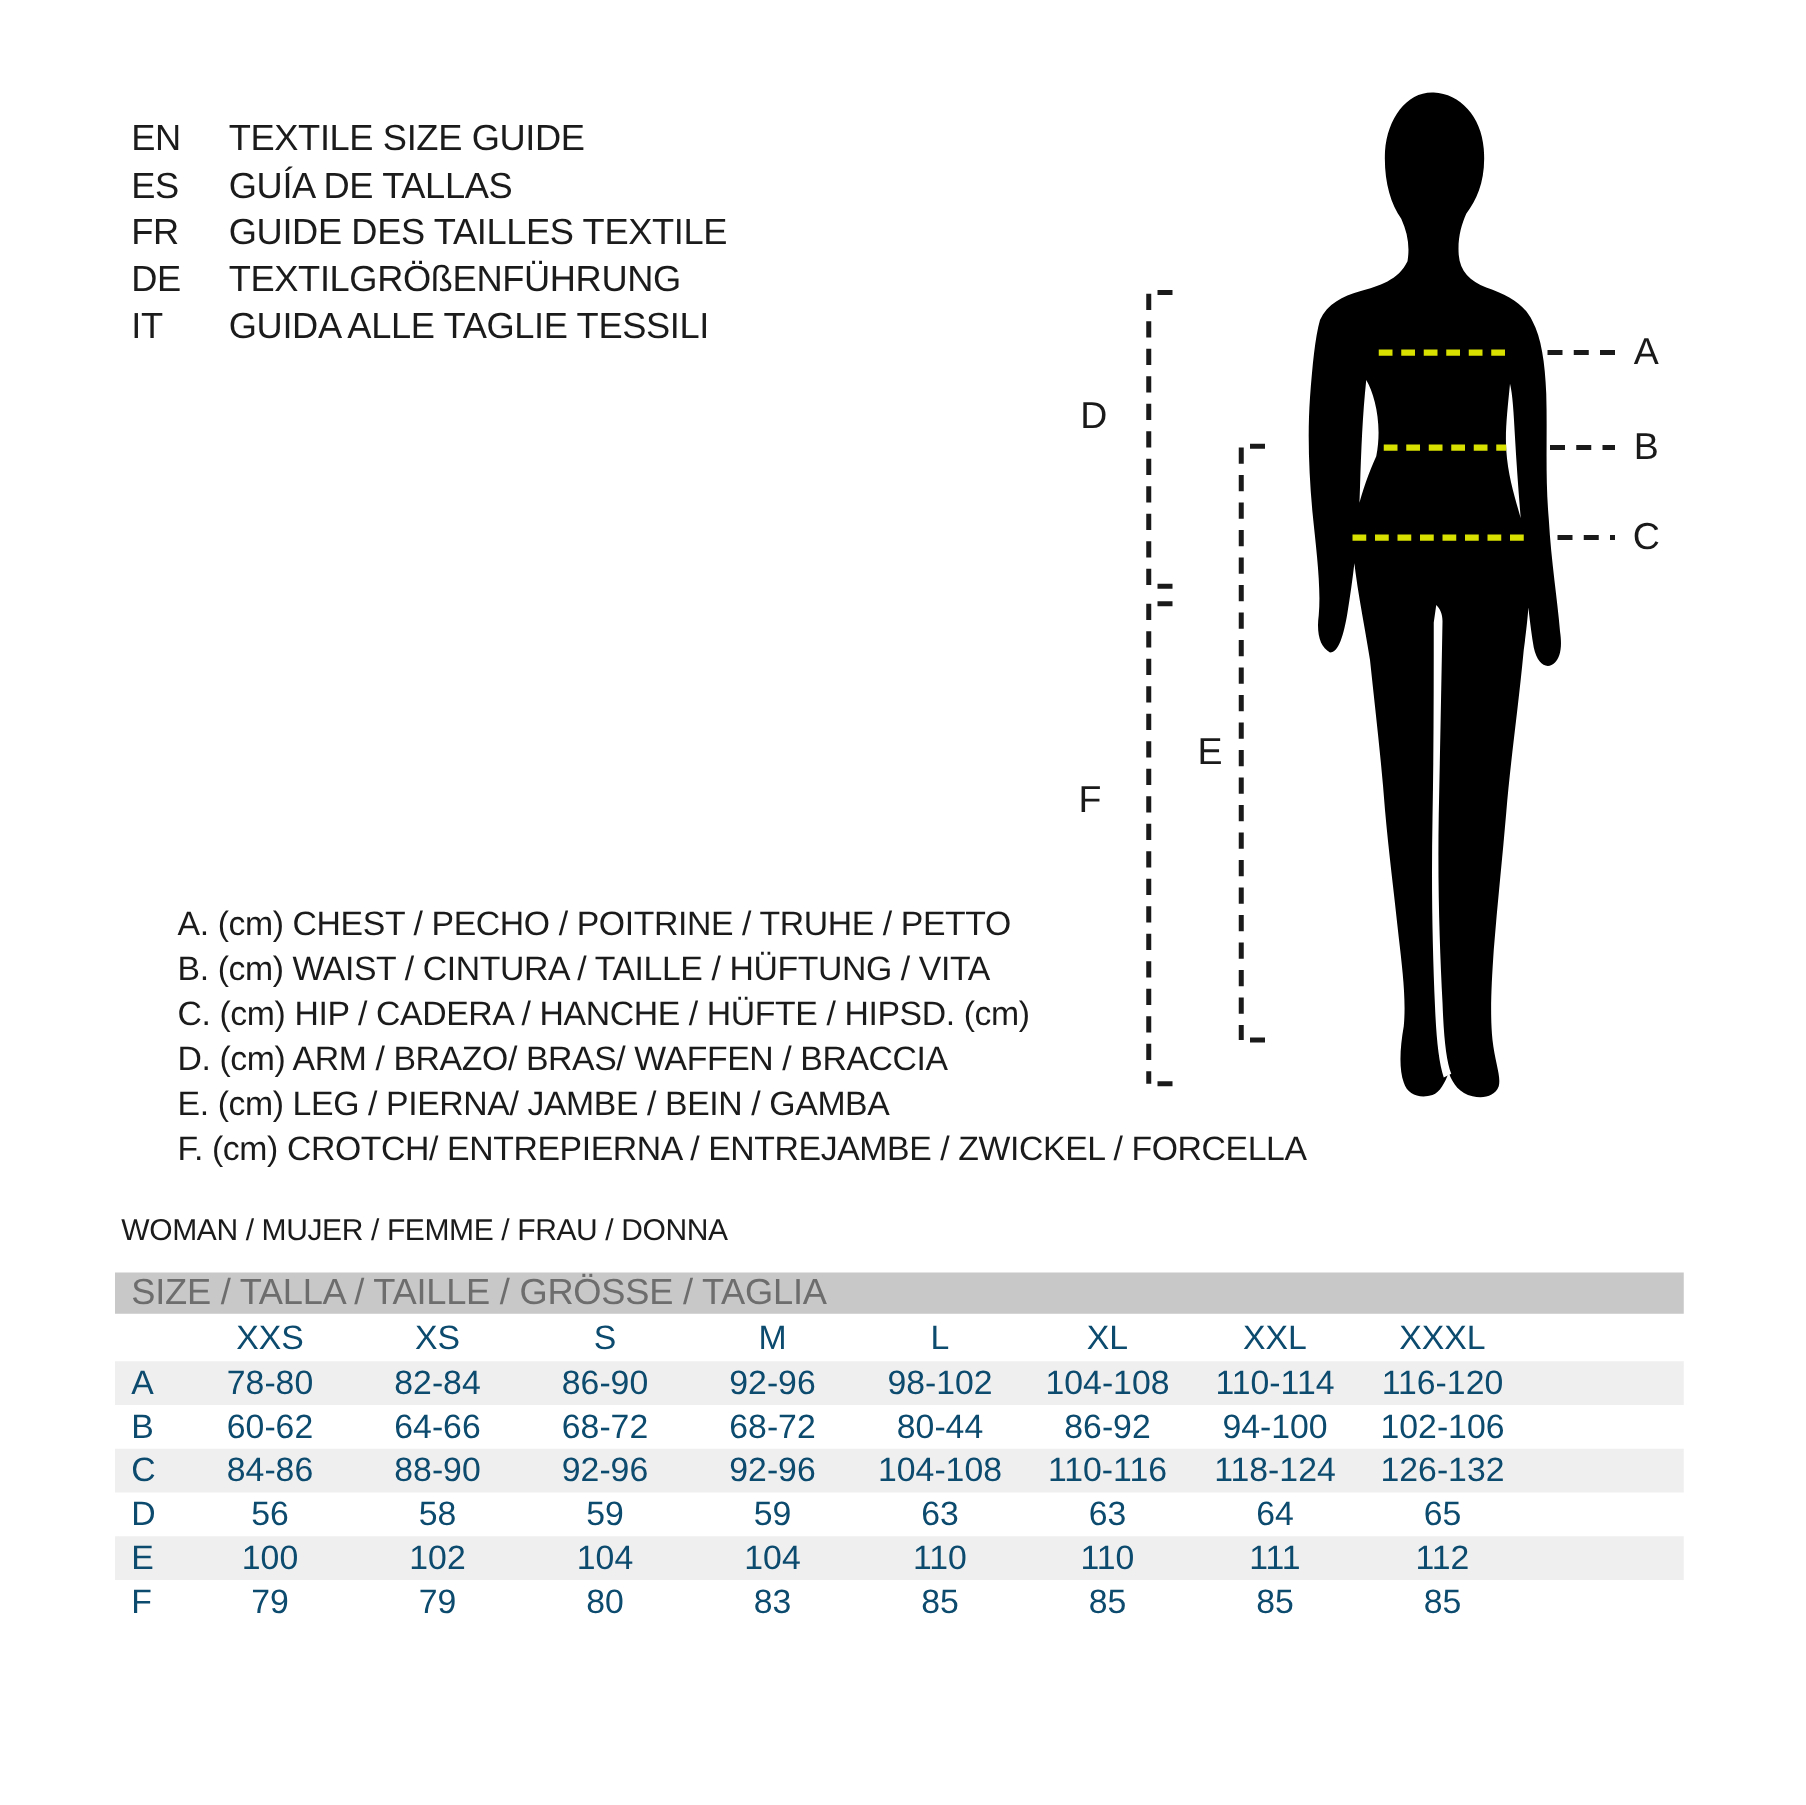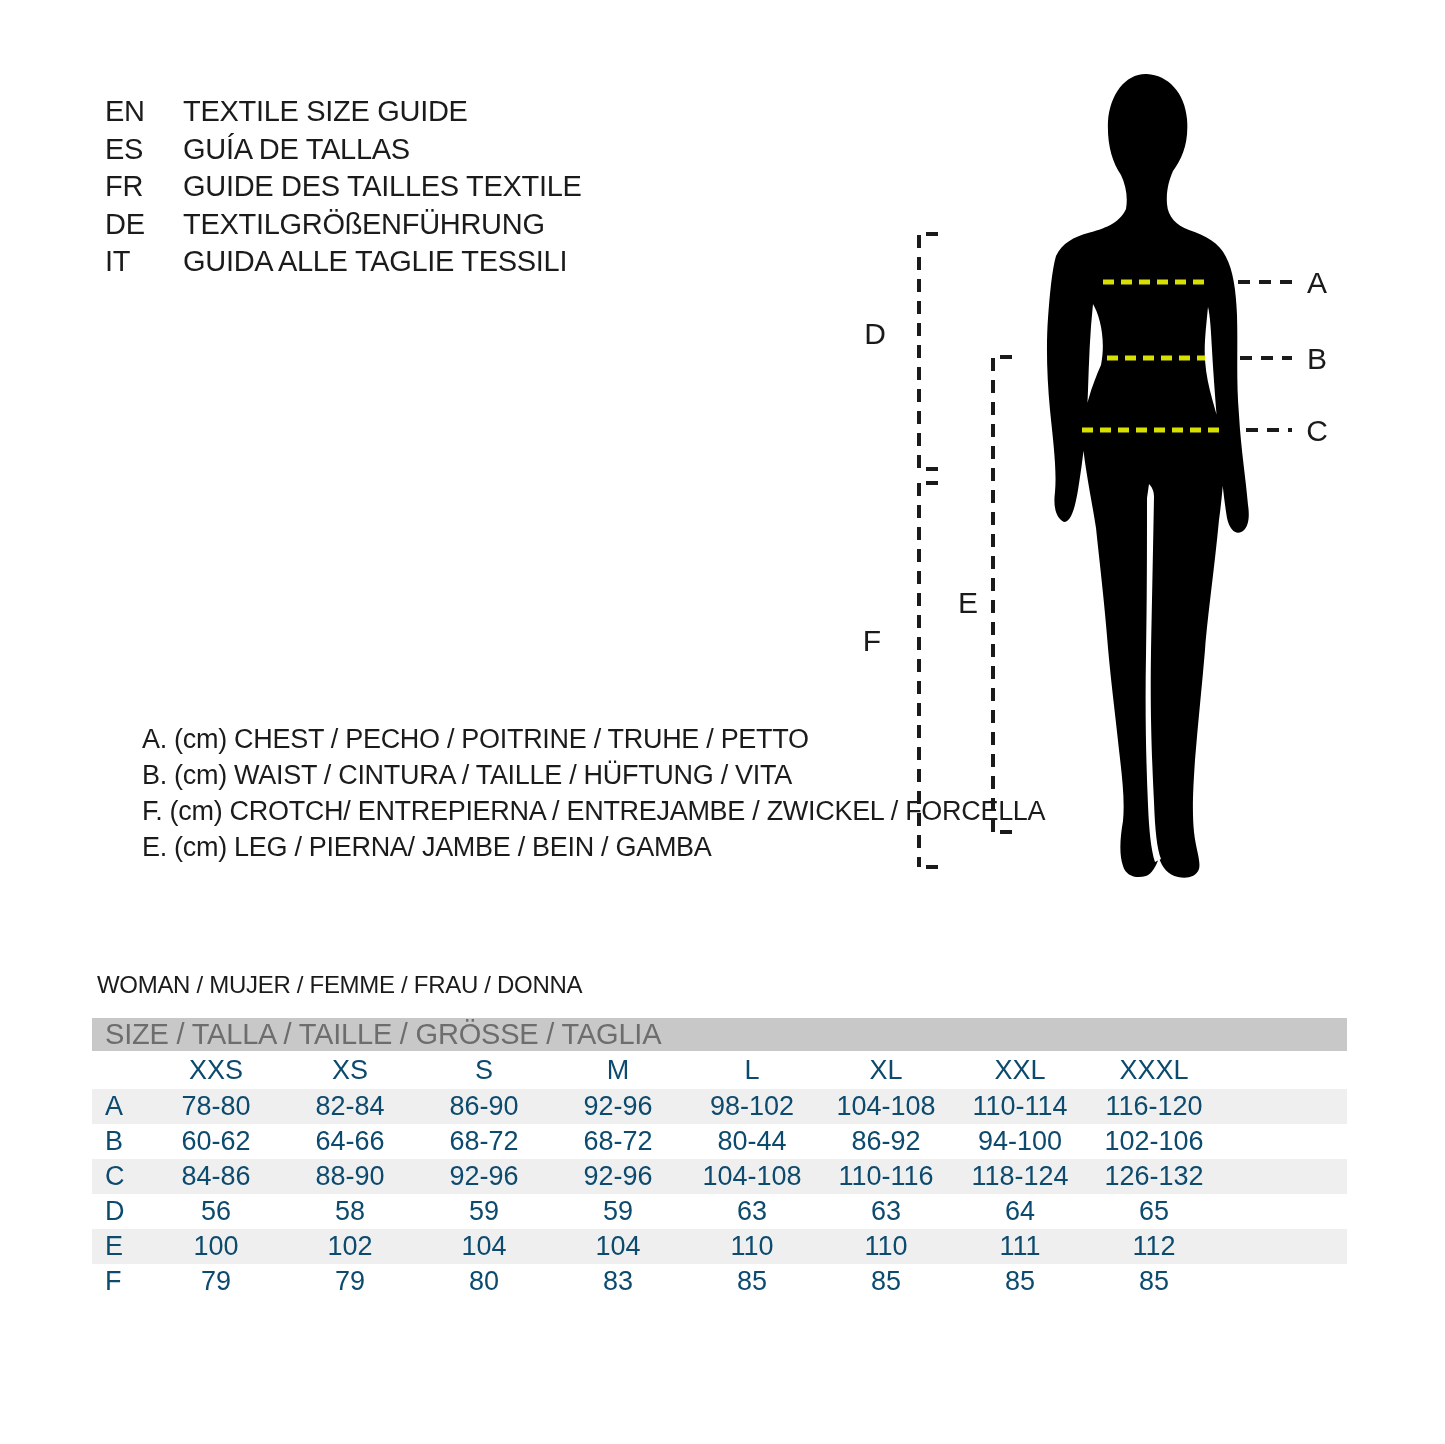--- a/index.html
+++ b/index.html
@@ -68,22 +68,24 @@
     </div>
     <div class="lang-row">
       <span class="lang-code">IT</span>
       <span class="lang-label">GUIDA ALLE TAGLIE TESSILI</span>
     </div>
   </div>
 
   <div class="legend">
     <div class="legend-row">A. (cm) CHEST / PECHO / POITRINE / TRUHE / PETTO</div>
     <div class="legend-row">B. (cm) WAIST / CINTURA / TAILLE / HÜFTUNG / VITA</div>
+    <div class="legend-row">C. (cm) HIP / CADERA / HANCHE / HÜFTE / HIPSD. (cm)</div>
+    <div class="legend-row">D. (cm) ARM / BRAZO/ BRAS/ WAFFEN / BRACCIA</div>
+    <div class="legend-row">E. (cm) LEG / PIERNA/ JAMBE / BEIN / GAMBA</div>
     <div class="legend-row">F. (cm) CROTCH/ ENTREPIERNA / ENTREJAMBE / ZWICKEL / FORCELLA</div>
-    <div class="legend-row">E. (cm) LEG / PIERNA/ JAMBE / BEIN / GAMBA</div>
   </div>
 
   <div class="gender-heading">WOMAN / MUJER / FEMME / FRAU / DONNA</div>
 
   <div class="size-table">
     <div class="table-bar">SIZE / TALLA / TAILLE / GRÖSSE / TAGLIA</div>
 
     <div class="trow sizes-row">
       <span class="cl"></span>
       <span class="cv">XXS</span>

